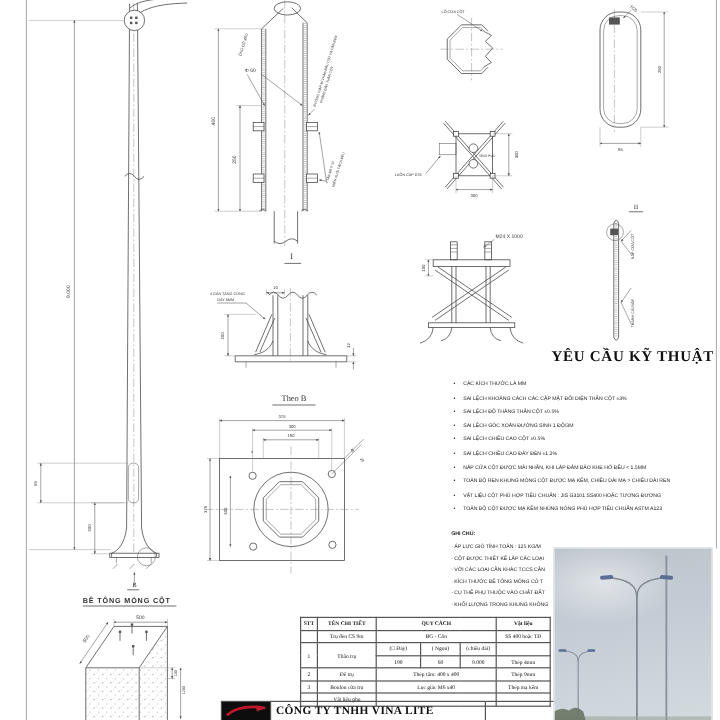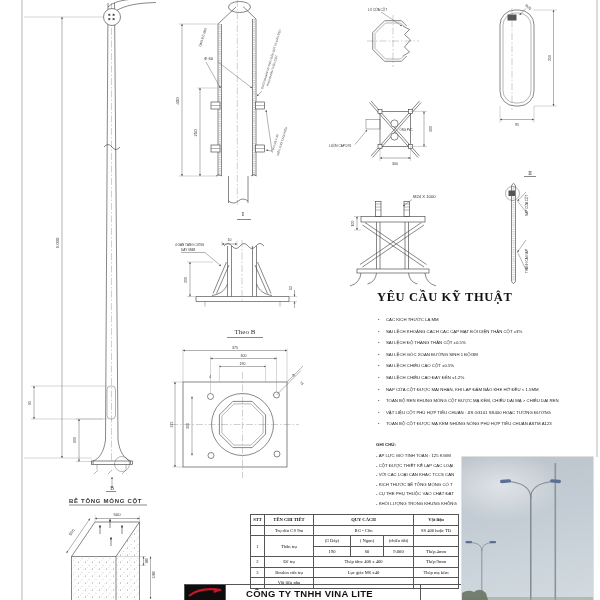--- a/index.html
+++ b/index.html
@@ -15,40 +15,40 @@
   .ex  {stroke:#888;stroke-width:.35;fill:none;}
   .hz  {stroke:#bdbdbd;stroke-width:2;stroke-dasharray:.7 1.1;fill:none;}
   .fillc{fill:#555;stroke:none;}
   .t28{font-size:2.8px}.t3{font-size:3.1px}.t35{font-size:3.5px}.t4{font-size:4.2px}
   .t55{font-size:5.5px;font-family:"Liberation Serif",serif}
   .t7 {font-size:7px;font-family:"Liberation Serif",serif}
   .mid{text-anchor:middle}
   
   .req{position:absolute;left:377px;top:290px;width:218px;}
   .req h1{font-family:"Liberation Serif",serif;font-size:12.5px;letter-spacing:.6px;
-          font-weight:bold;color:#111;margin:0 0 9px 0;}
+          font-weight:bold;color:#111;margin:0 0 9px 0;text-align:right;}
   .req .item{font-size:4.3px;line-height:11.6px;color:#222;padding-left:9px;position:relative;
              white-space:nowrap;overflow:hidden;}
   .req .item::before{content:"•";position:absolute;left:1px;}
   
   .notes{position:absolute;left:376px;top:442px;width:86px;overflow:hidden;}
   .notes .nt{font-size:4.4px;font-weight:bold;color:#222;margin-bottom:4px;white-space:nowrap;}
   .notes .item{font-size:4.3px;line-height:9.5px;color:#222;white-space:nowrap;}
   .notes .item::before{content:"- ";}
   
   table.spec{position:absolute;left:250px;top:514px;width:208px;border-collapse:collapse;
              table-layout:fixed;font-family:"Liberation Serif",serif;font-size:4.6px;color:#111;}
   table.spec td,table.spec th{border:.5px solid #555;text-align:center;padding:0;height:9.5px;
              overflow:hidden;white-space:nowrap;font-weight:normal;}
   table.spec th{font-weight:bold;}
   
   .tblock{position:absolute;left:184px;top:584px;height:16px;display:flex;border:.5px solid #555;}
   .logo{width:40px;height:100%;background:#0d0d0d;position:relative;}
-  .name{width:174px;display:flex;align-items:center;padding-left:20px;border-left:.5px solid #555;
-        font-family:Liberation Sans, sans-serif;font-weight:bold;font-size:9.5px;color:#111;
+  .name{width:174px;display:flex;align-items:center;padding-left:4px;border-left:.5px solid #555;
+        font-family:Liberation Serif, serif;font-weight:bold;font-size:9.5px;color:#111;
         letter-spacing:.3px;white-space:nowrap;}
   .emptycell{width:60px;border-left:.5px solid #555;}
   
   .photo{position:absolute;left:462px;top:457px;width:131px;height:143px;outline:1px solid #e0e0e0;
          background:
            radial-gradient(90px 50px at 30% 20%, rgba(255,255,255,.5), rgba(255,255,255,0) 70%),
            linear-gradient(170deg,#bcc3cb 0%,#c3ccd4 40%,#ccd5db 75%,#d2dade 100%);}
 </style>
 </head>
 <body>

